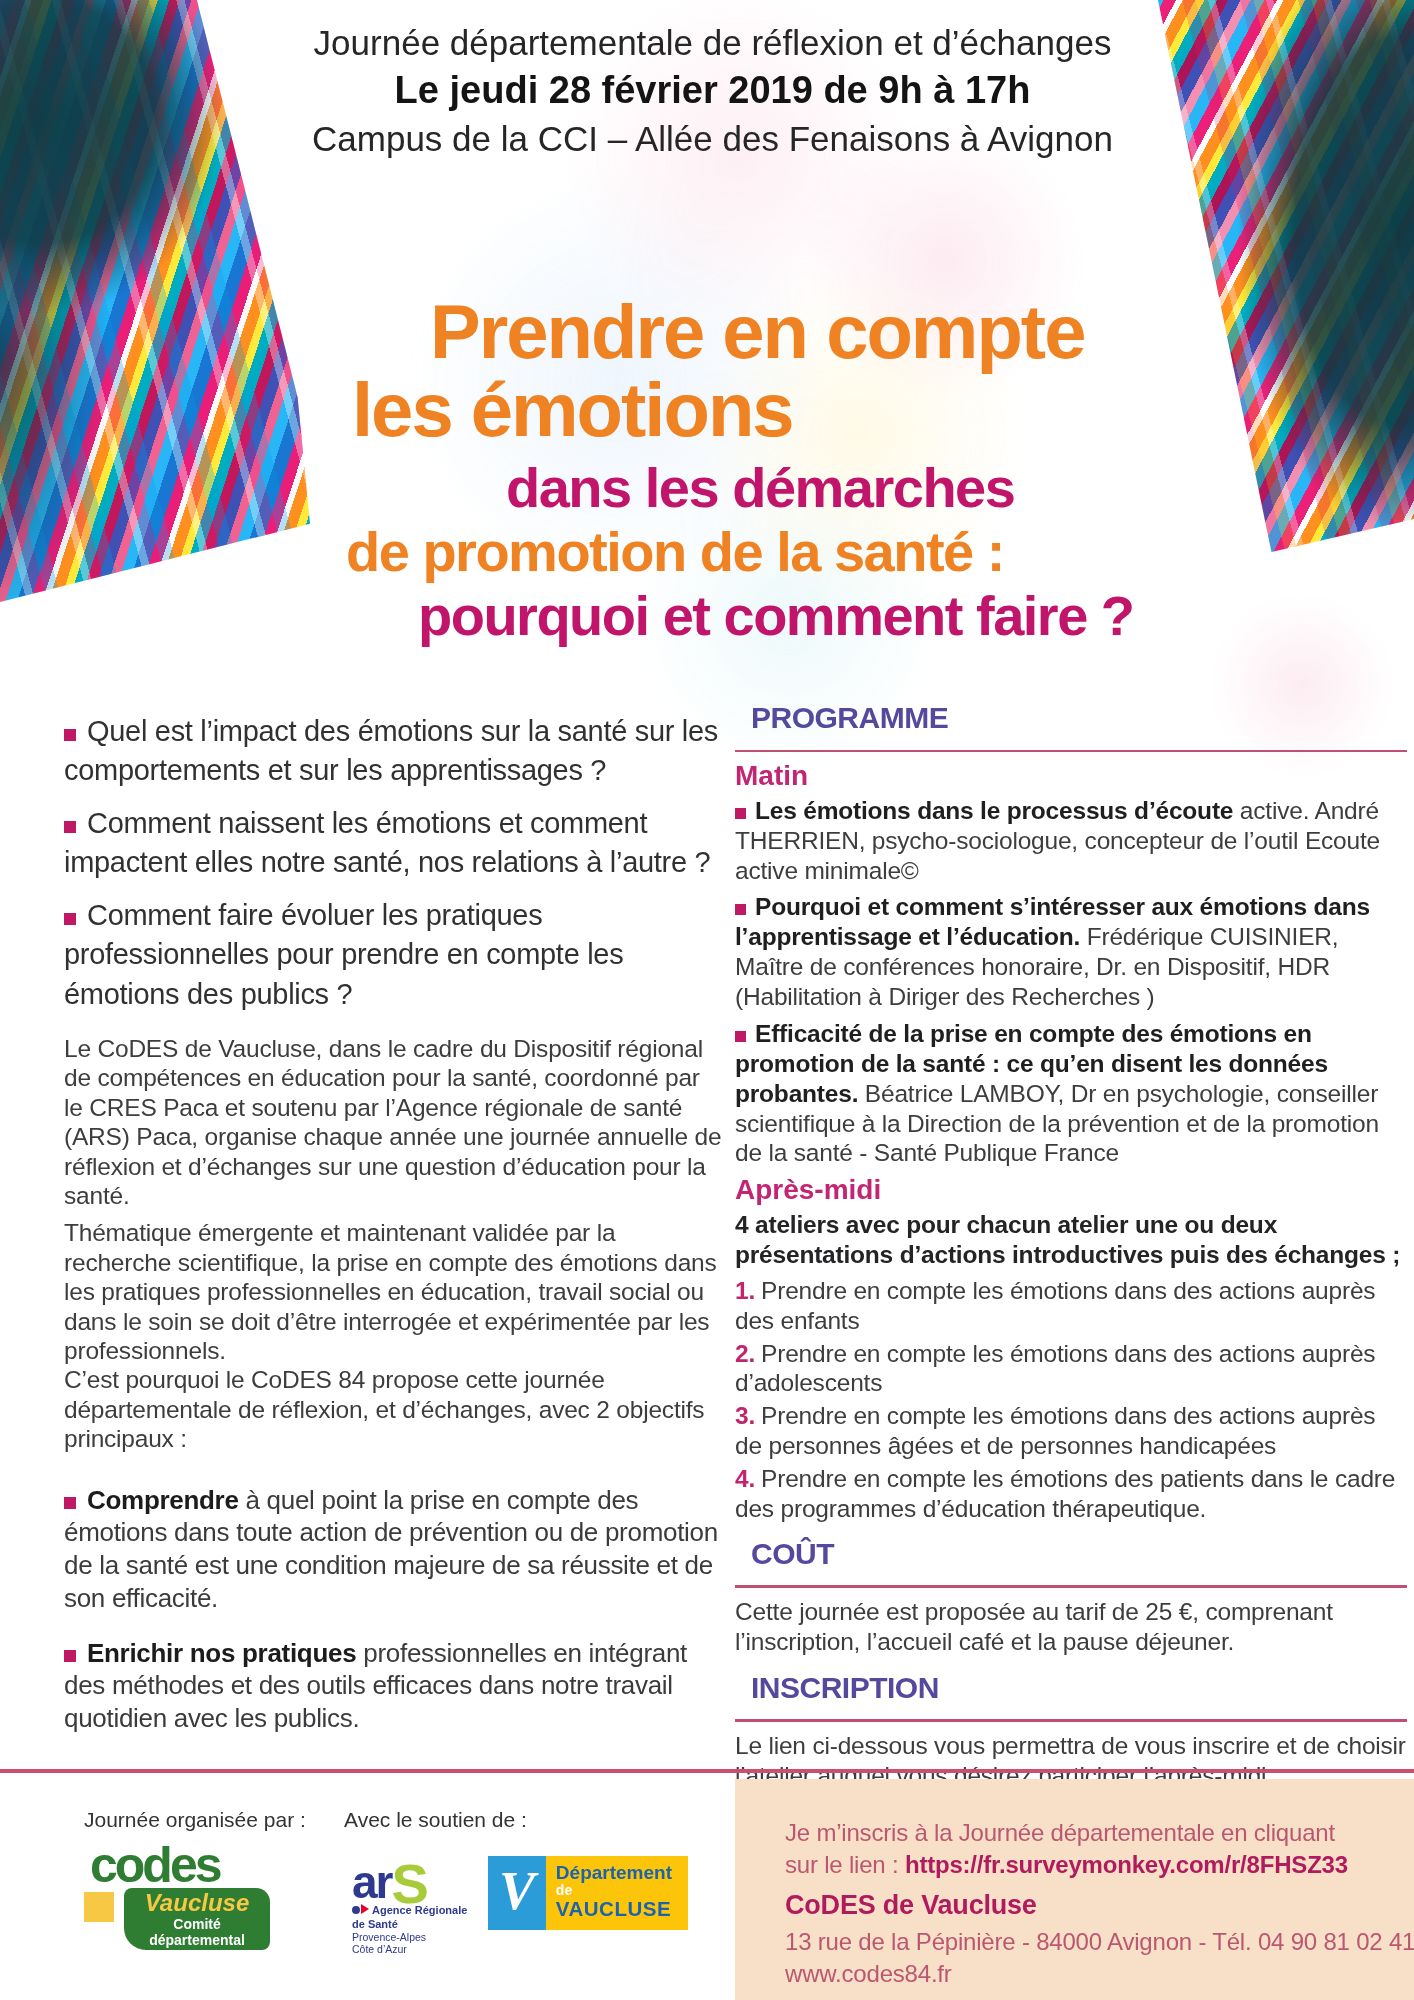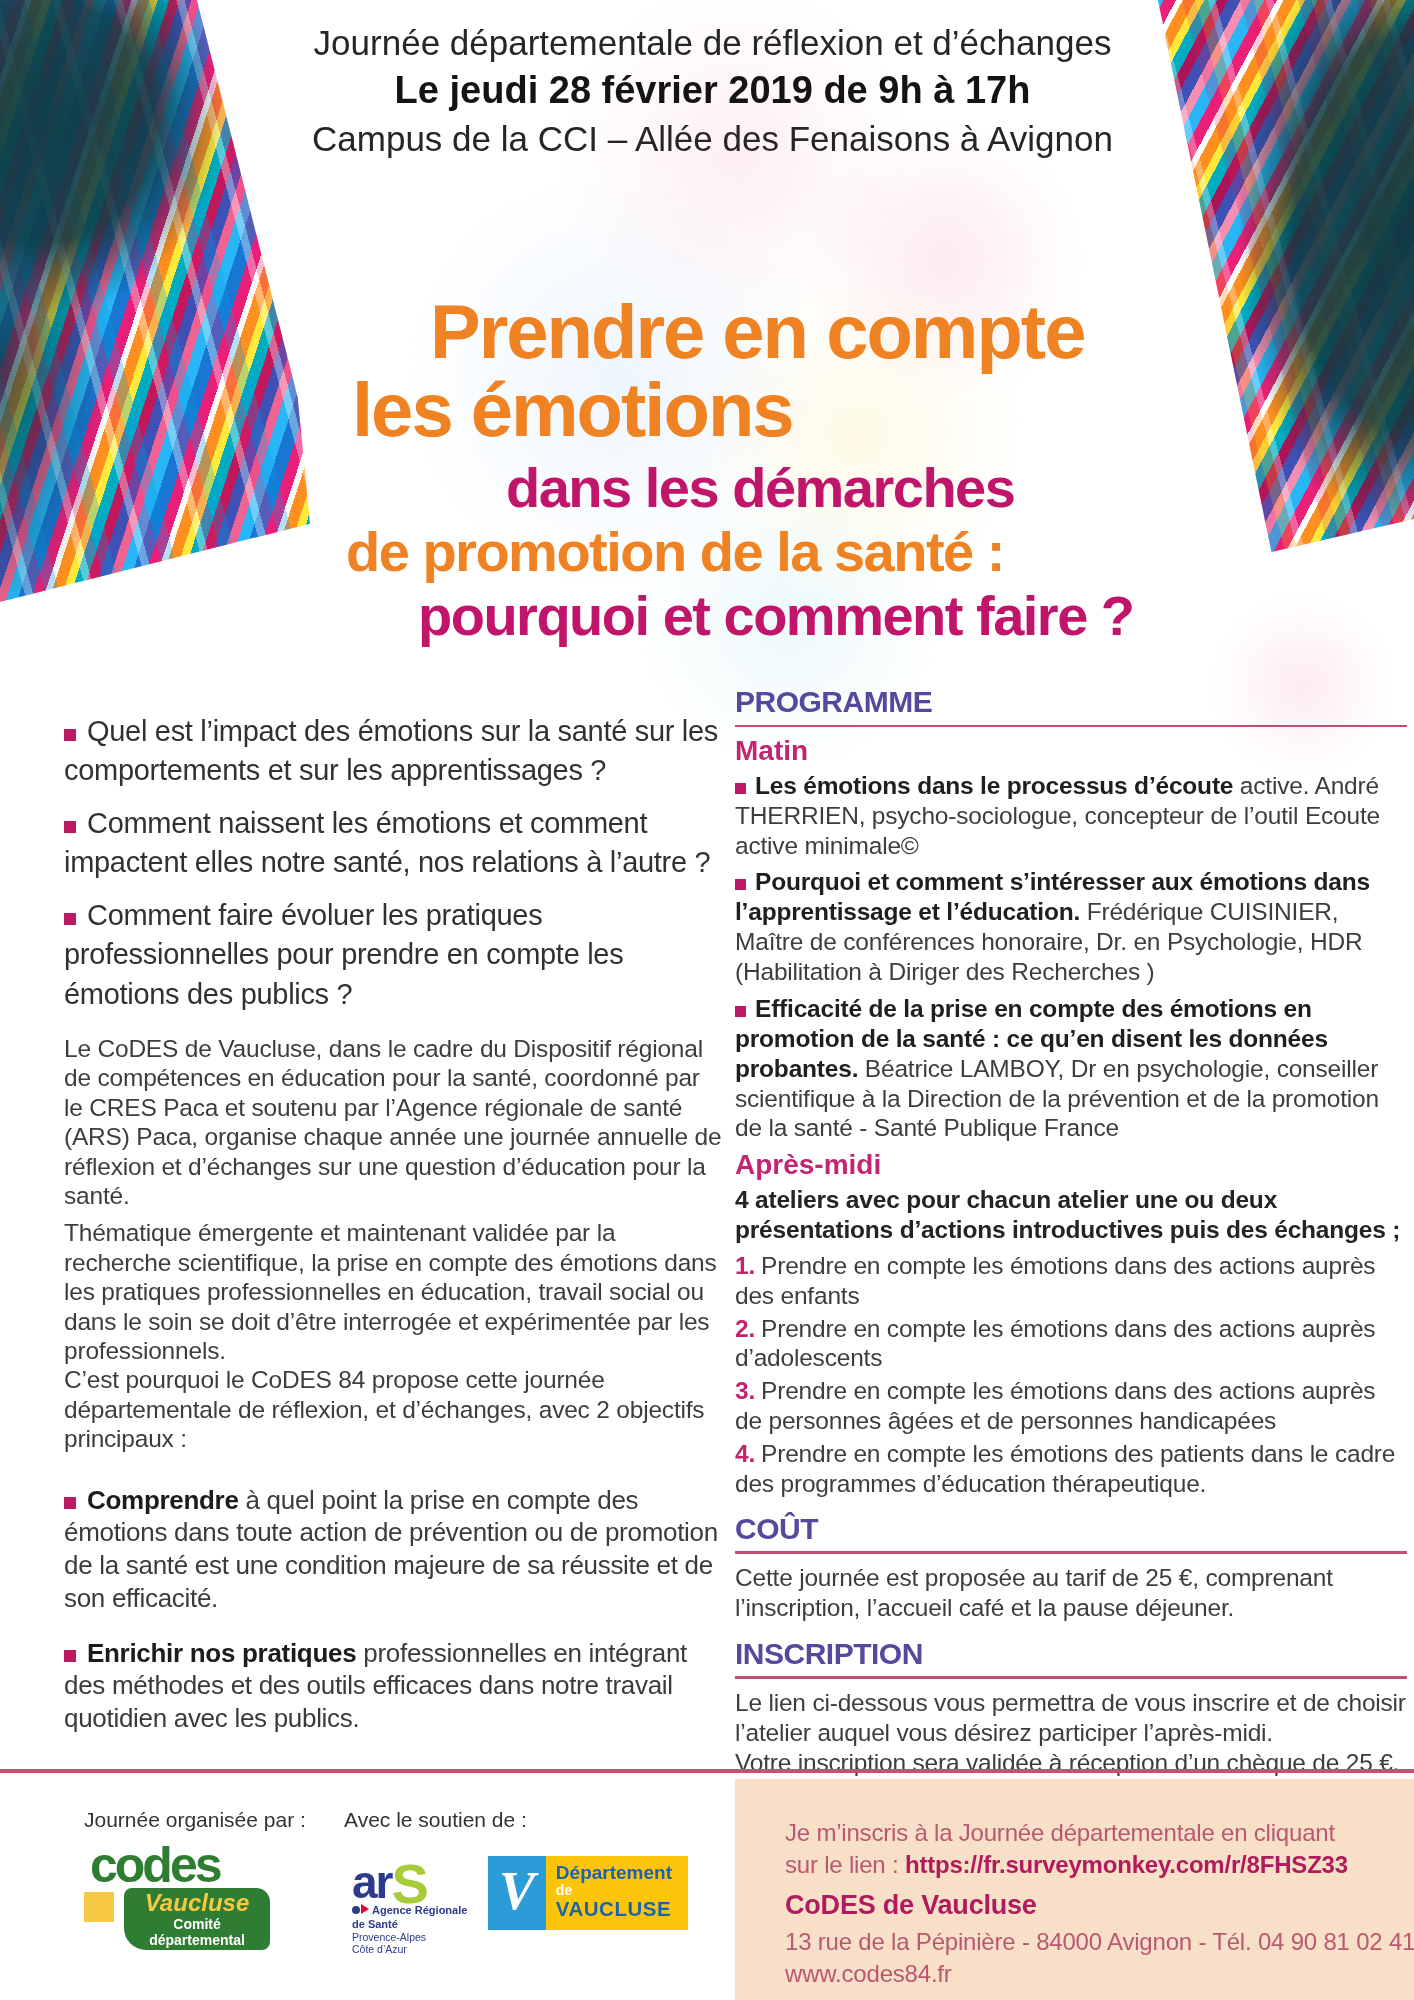--- a/index.html
+++ b/index.html
@@ -60,21 +60,21 @@
   #right-col{position:absolute;left:735px;top:686px;width:672px;}
   .sq{display:inline-block;width:12px;height:12px;background:#bf1864;margin-right:11px;}
   .q-item{font-size:29px;line-height:1.36;color:#313133;margin:0 0 13px 0;letter-spacing:-.3px;}
   .para{font-size:24.5px;line-height:1.2;color:#3d3d3f;margin:0;letter-spacing:-.2px;}
   #p1{margin-top:20px;}
   #p2{margin-top:8px;}
   .obj{font-size:26px;line-height:1.26;color:#3b3b3d;letter-spacing:-.3px;margin:0;}
   .obj b{color:#1c1c1c;}
   #obj1{margin-top:30px;}
   #obj2{margin-top:22px;}
-  .sec-h{font-size:30px;font-weight:bold;color:#55489d;letter-spacing:-.5px;margin:0;line-height:1.05;}
+  .sec-h{font-size:30px;font-weight:bold;color:#55489d;letter-spacing:-.5px;margin:16px;line-height:1.05;}
   .sec-rule{height:2.5px;background:#c14f72;margin:7px 0 9px 0;}
   .sub-h{font-size:28px;font-weight:bold;color:#c22672;margin:6px 0 4px 0;line-height:1.1;}
   .prog-item{font-size:24.5px;line-height:1.22;color:#3d3d3f;letter-spacing:-.2px;margin:0 0 7px 0;}
   .prog-item b{color:#1f1f1f;}
   .prog-item .sq{width:11px;height:11px;margin-right:9px;}
   .ws-intro{font-size:24.5px;line-height:1.22;font-weight:bold;color:#242426;letter-spacing:-.2px;margin:2px 0 6px 0;}
   .ws-item{font-size:24.5px;line-height:1.22;color:#3d3d3f;letter-spacing:-.2px;margin:0 0 3px 0;}
   .ws-item b{color:#c2256d;margin-right:6px;}
   .body-text{font-size:24.5px;line-height:1.24;color:#3d3d3f;letter-spacing:-.2px;margin:0;}
   #cout-h,#insc-h{margin-top:14px;}
@@ -150,21 +150,21 @@
     <p class="obj" id="obj1"><span class="sq"></span><b>Comprendre</b><span>  à quel point la prise en compte des émotions dans toute action de prévention ou de promotion de la santé est une condition majeure de sa réussite et de son efficacité.</span></p>
     <p class="obj" id="obj2"><span class="sq"></span><b>Enrichir nos pratiques</b><span> professionnelles en intégrant des méthodes et des outils efficaces dans notre travail quotidien avec les publics.</span></p>
   </div>
 
   <div id="right-col">
     <h3 class="sec-h">PROGRAMME</h3>
     <div class="sec-rule"></div>
 
     <div class="sub-h">Matin</div>
     <p class="prog-item"><span class="sq"></span><b>Les émotions dans le processus d’écoute</b><span> active. André THERRIEN, psycho-sociologue, concepteur de l’outil Ecoute active minimale©</span></p>
-    <p class="prog-item"><span class="sq"></span><b>Pourquoi et comment s’intéresser aux émotions dans l’apprentissage et l’éducation.</b><span> Frédérique CUISINIER, Maître de conférences honoraire, Dr. en Psychologie, HDR (Habilitation à Diriger des Recherches )</span></p>
+    <p class="prog-item"><span class="sq"></span><b>Pourquoi et comment s’intéresser aux émotions dans l’apprentissage et l’éducation.</b><span> Frédérique CUISINIER, Maître de conférences honoraire, Dr. en Dispositif, HDR (Habilitation à Diriger des Recherches )</span></p>
     <p class="prog-item"><span class="sq"></span><b>Efficacité de la prise en compte des émotions en promotion de la santé : ce qu’en disent les données probantes.</b><span> Béatrice LAMBOY, Dr en psychologie, conseiller scientifique à la Direction de la prévention et de la promotion de la santé - Santé Publique France</span></p>
 
     <div class="sub-h">Après-midi</div>
     <p class="ws-intro">4 ateliers avec pour chacun atelier une ou deux présentations d’actions introductives  puis des échanges ;</p>
     <p class="ws-item"><b>1.</b><span>Prendre en compte les émotions dans des actions auprès des enfants</span></p>
     <p class="ws-item"><b>2.</b><span>Prendre en compte les émotions dans des actions auprès d’adolescents</span></p>
     <p class="ws-item"><b>3.</b><span>Prendre en compte les émotions dans des actions auprès de personnes âgées et de personnes handicapées</span></p>
     <p class="ws-item"><b>4.</b><span>Prendre en compte les émotions des patients dans le cadre des programmes d’éducation thérapeutique.</span></p>
 
     <h3 class="sec-h" id="cout-h">COÛT</h3>

